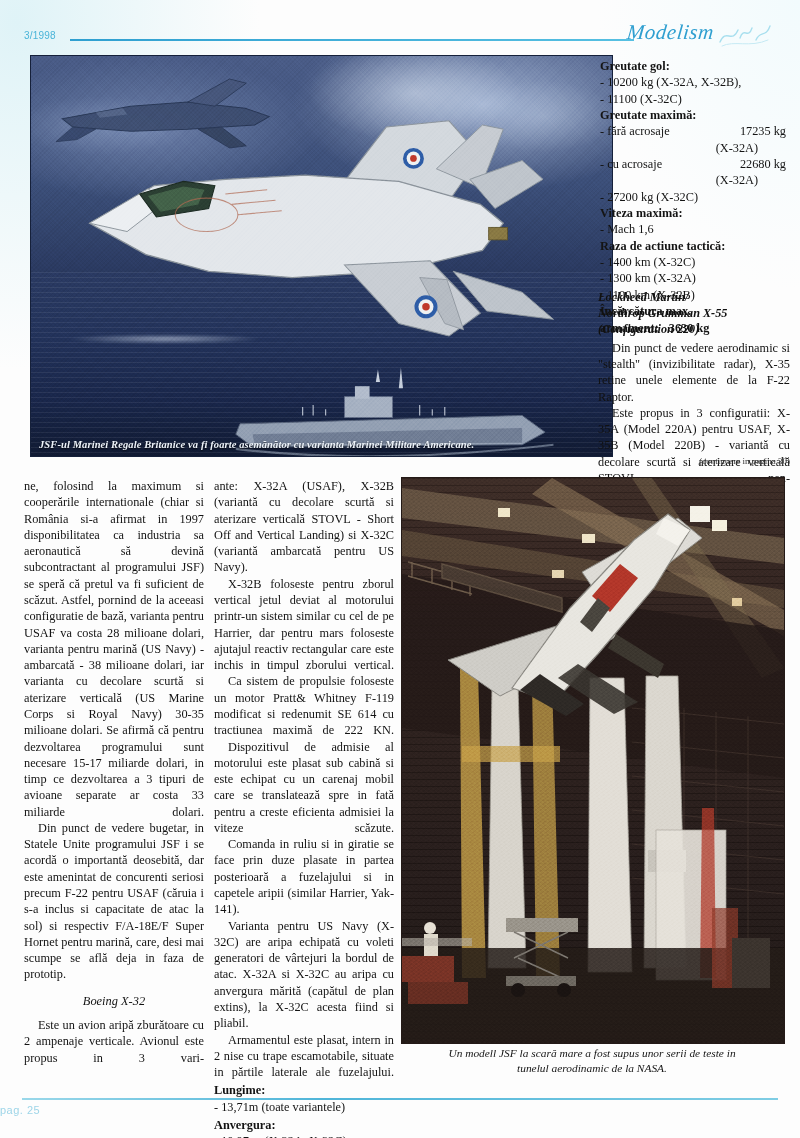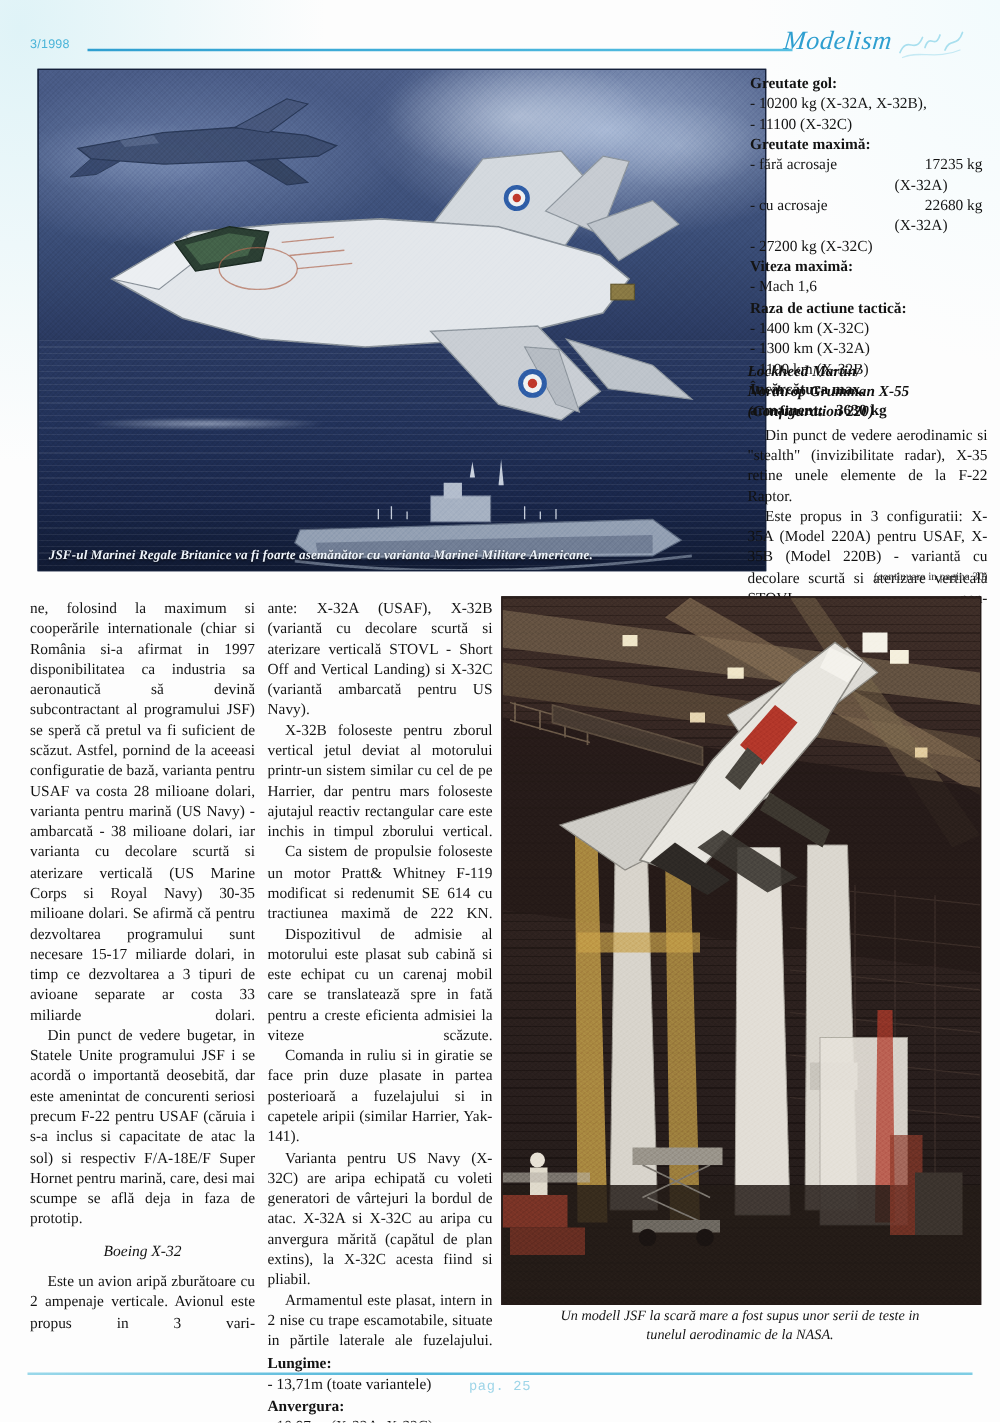--- a/index.html
+++ b/index.html
@@ -245,22 +245,21 @@
   
   .rule-bottom {
     position: absolute;
     left: 22px; right: 22px; top: 1098px;
     height: 2px;
     background: linear-gradient(to right, #9ad8ea, #4fb5d9 40%, #7fcde4);
   }
   .pagenum {
     position: absolute;
     left: 0; right: 0; top: 1104px;
-    text-align: center;
-    font-family: Liberation Mono, monospace;
+    font-family: Liberation Sans, sans-serif;
     font-size: 11px;
     color: #9ed5e8;
     letter-spacing: .5px;
   }
 </style>
 </head>
 <body>
 
 <div class="page">
 

